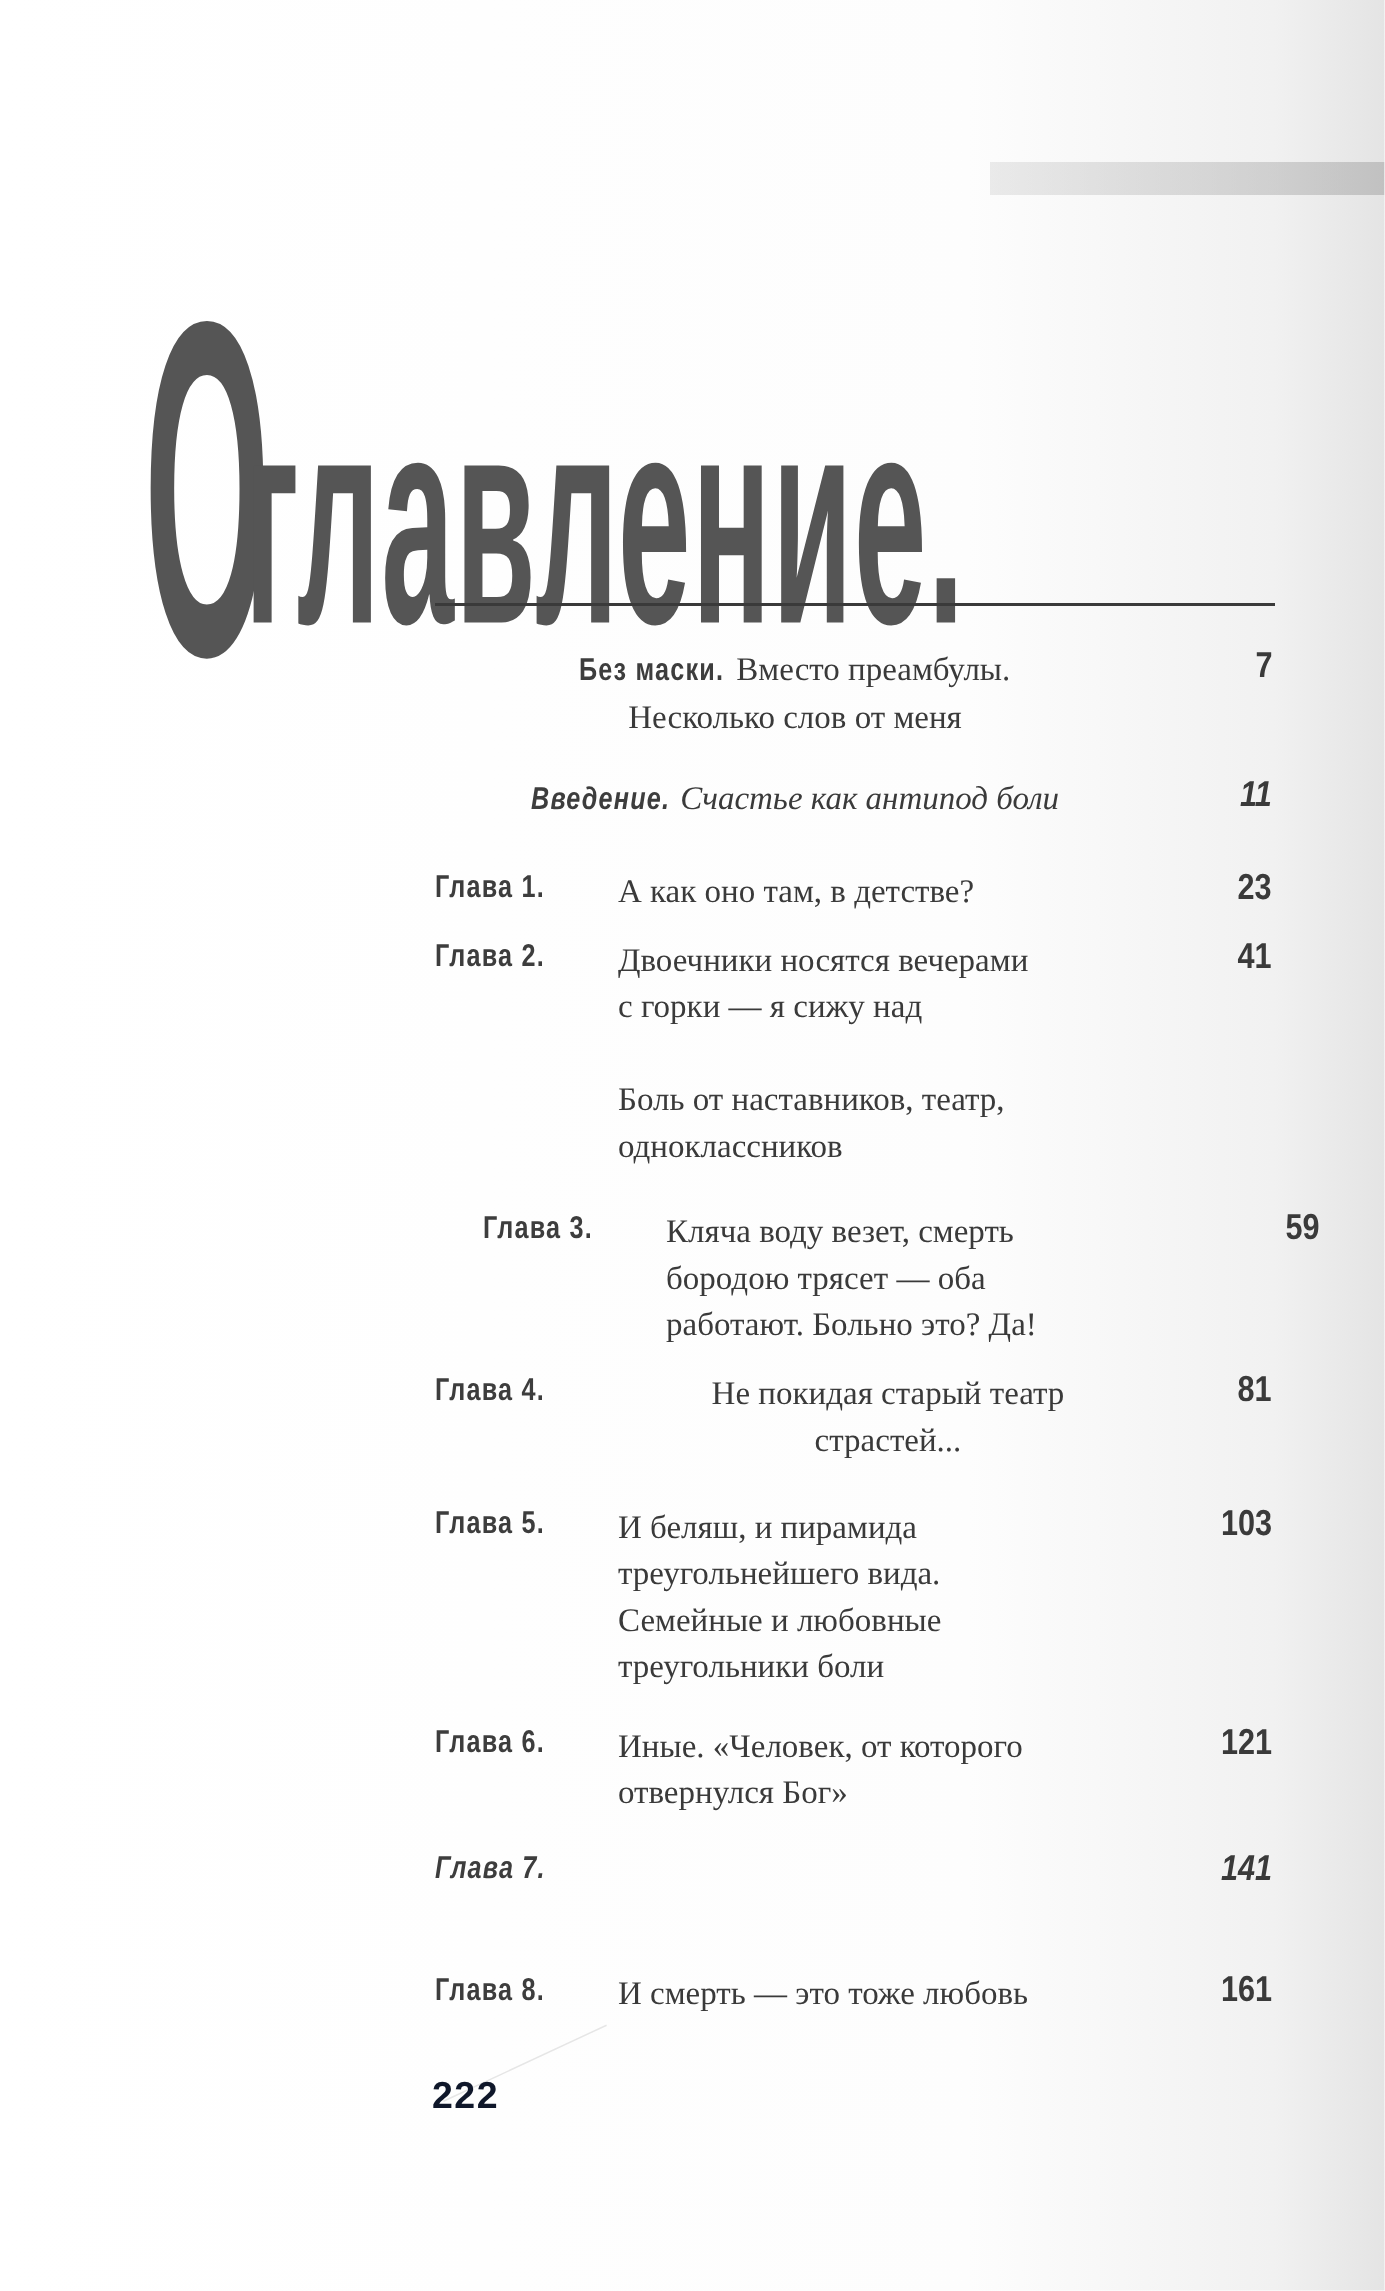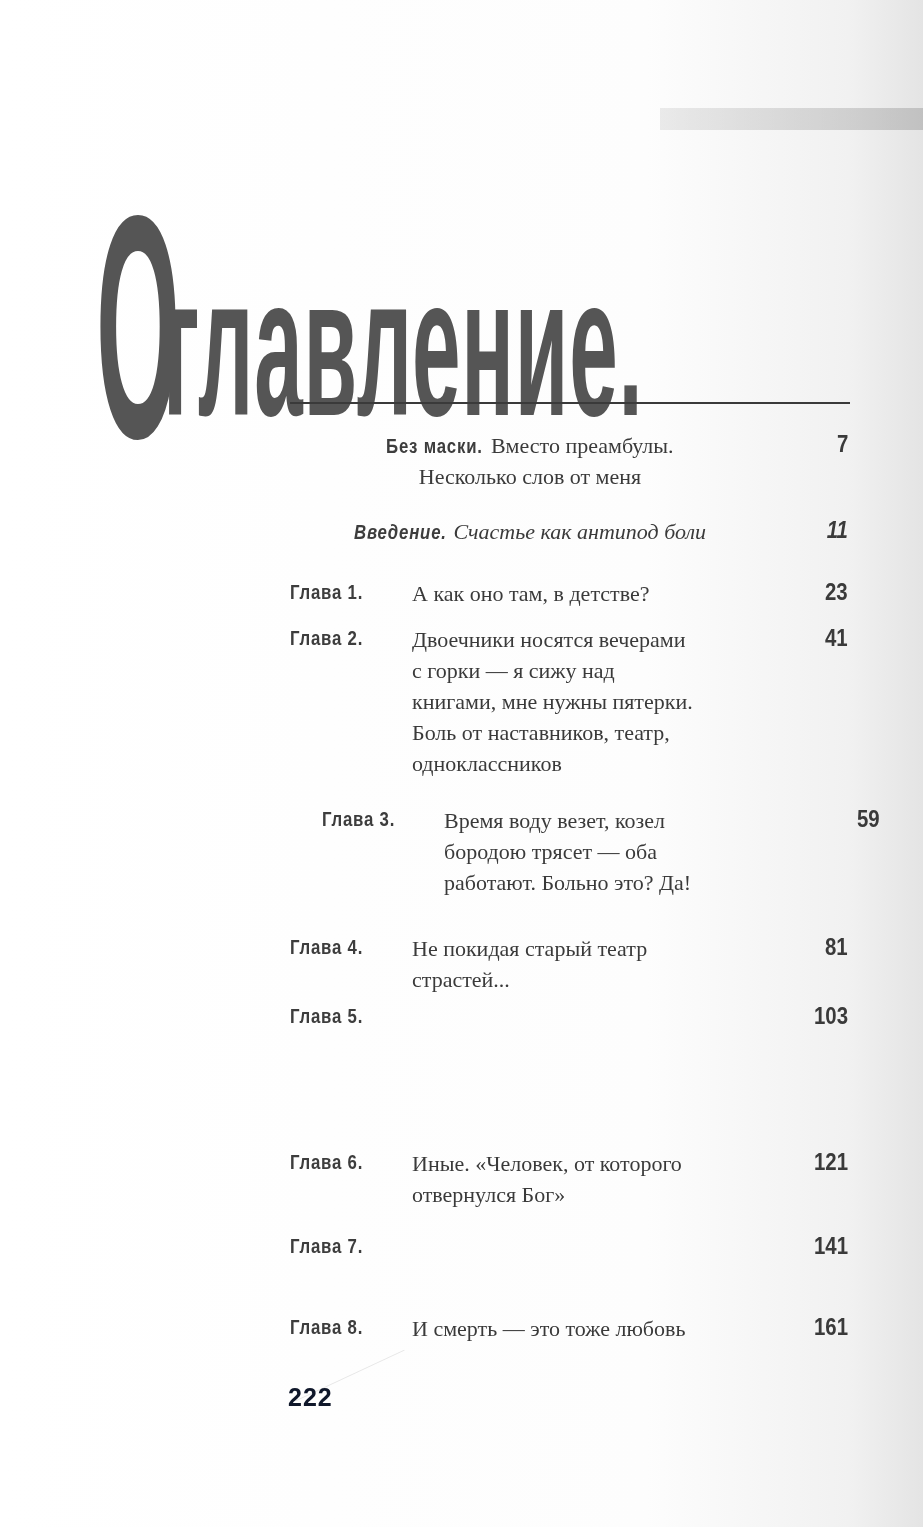--- a/index.html
+++ b/index.html
@@ -98,61 +98,67 @@
         <span>А как оно там, в детстве?</span>
       </div>
       <div class="page-num">23</div>
     </div>
 
     <div class="entry" style="top:194px;height:155px;">
       <div class="label" style="top:2px">Глава 2.</div>
       <div class="text">
         <span>Двоечники носятся вечерами</span><br>
         <span>с горки — я сижу над</span><br>
-        <span>книгами, мне нужны пятерки.</span><br>
+        <br>
         <span>Боль от наставников, театр,</span><br>
         <span>одноклассников</span>
       </div>
       <div class="page-num">41</div>
     </div>
 
     <div class="entry" style="top:375px;height:93px;margin-left:32px;">
       <div class="label" style="top:2px">Глава 3.</div>
       <div class="text">
-        <span>Время воду везет, козел</span><br>
+        <span>Кляча воду везет, смерть</span><br>
         <span>бородою трясет — оба</span><br>
         <span>работают. Больно это? Да!</span>
       </div>
       <div class="page-num">59</div>
     </div>
 
-    <div class="entry" style="top:503px;height:62px;">
+    <div class="entry" style="top:483px;height:62px;text-align:center;">
       <div class="label" style="top:2px">Глава 4.</div>
       <div class="text">
         <span>Не покидая старый театр</span><br>
         <span>страстей...</span>
       </div>
       <div class="page-num">81</div>
     </div>
 
     <div class="entry" style="top:572px;height:124px;">
       <div class="label" style="top:2px">Глава 5.</div>
+      <div class="text">
+        <span>И беляш, и пирамида</span><br>
+        <span>треугольнейшего вида.</span><br>
+        <span>Семейные и любовные</span><br>
+        <span>треугольники боли</span>
+      </div>
       <div class="page-num">103</div>
     </div>
 
     <div class="entry" style="top:718px;height:62px;">
       <div class="label" style="top:2px">Глава 6.</div>
       <div class="text">
         <span>Иные. «Человек, от которого</span><br>
         <span>отвернулся Бог»</span>
       </div>
       <div class="page-num">121</div>
     </div>
 
-    <div class="entry" style="top:802px;height:62px;">
+    <div class="entry" style="top:802px;height:62px;font-style:italic;">
       <div class="label" style="top:2px">Глава 7.</div>
       <div class="page-num">141</div>
     </div>
 
     <div class="entry" style="top:883px;height:31px;">
       <div class="label" style="top:2px">Глава 8.</div>
       <div class="text">
         <span>И смерть — это тоже любовь</span>
       </div>
       <div class="page-num">161</div>

